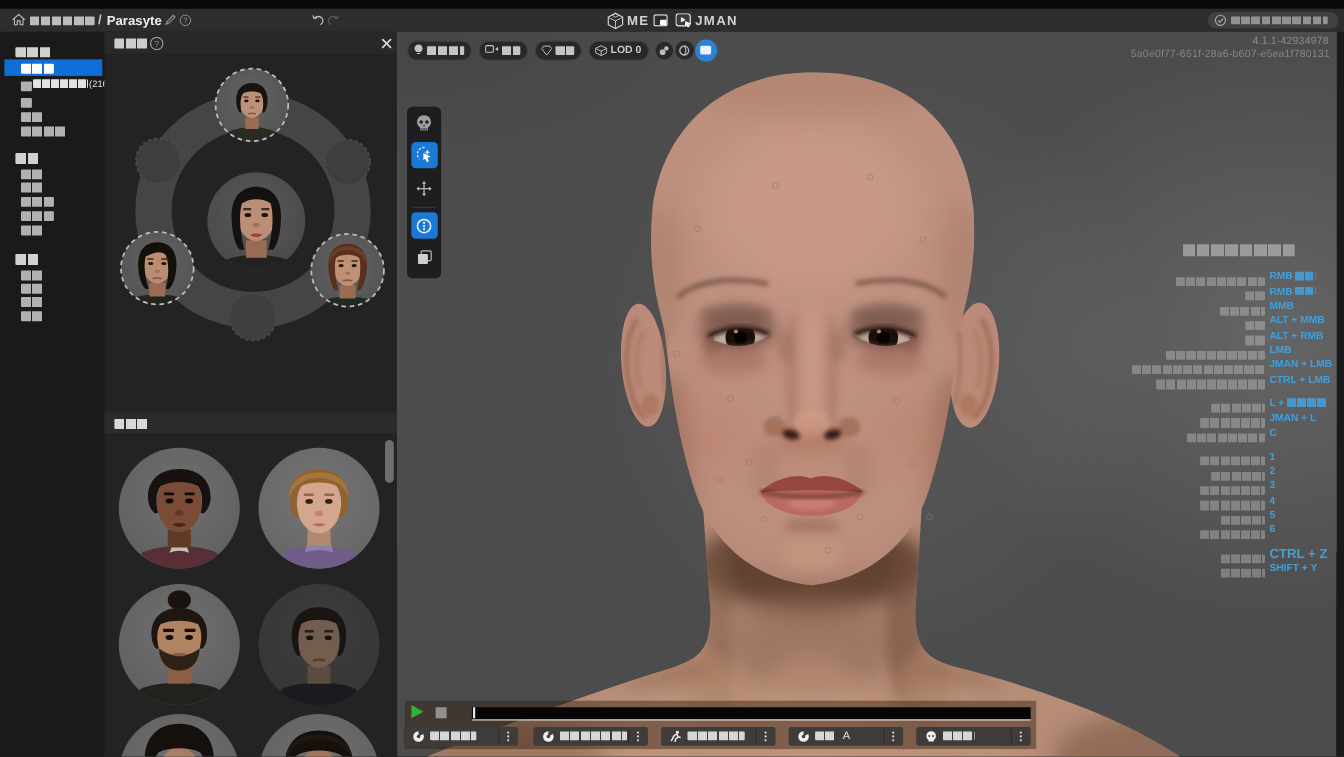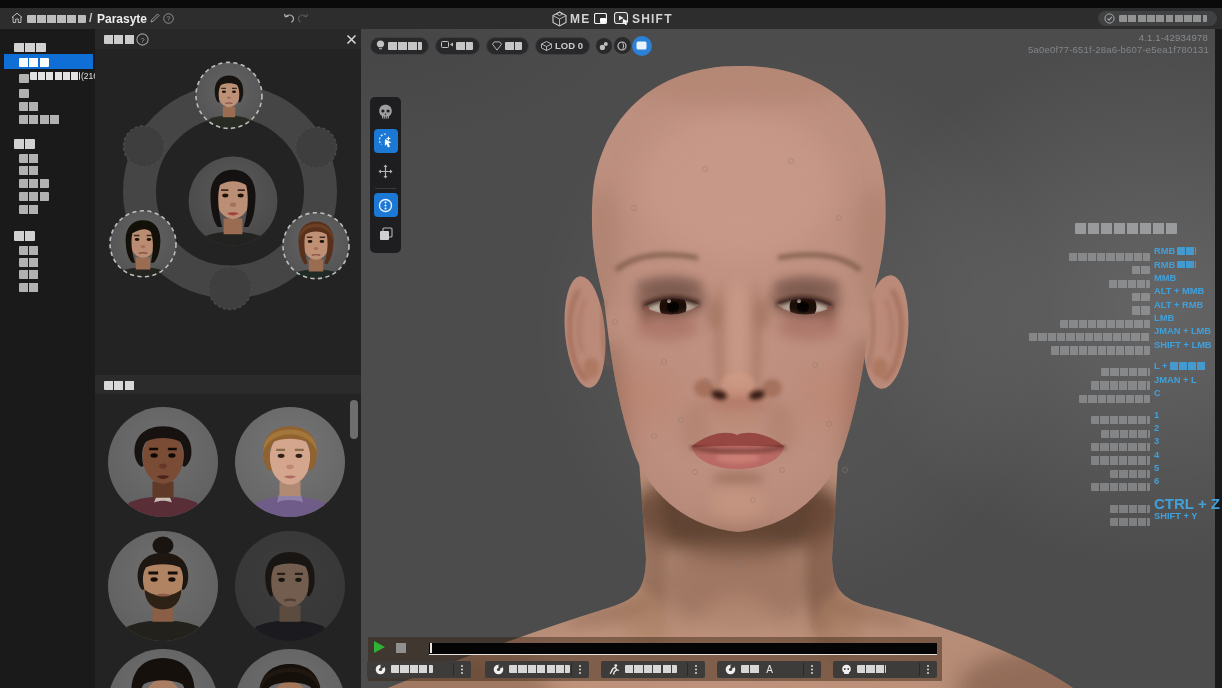--- a/index.html
+++ b/index.html
@@ -42,21 +42,21 @@
   <span class="abs" style="left:570px;top:3.5px;color:#d2d2d2;font-size:12px;font-weight:bold;letter-spacing:1.2px">ME</span>
   <svg class="abs" style="left:594px;top:4.5px" width="13" height="11" viewBox="0 0 13 11">
       <rect x="0.5" y="0.5" width="12" height="10" rx="1.5" fill="none" stroke="#f2f2f2" stroke-width="1.2"></rect>
       <rect x="6" y="5" width="6" height="5" rx="1" fill="#fff"></rect>
     </svg>
   <svg class="abs" style="left:614px;top:3.5px" width="16" height="13" viewBox="0 0 16 13">
       <rect x="0.5" y="0.5" width="13" height="11" rx="2.5" fill="#3a3a3b" stroke="#e8e8e8" stroke-width="1.1"></rect>
       <path d="M5 3.5 L9.5 6 L5 8.5 Z" fill="#f0f0f0"></path>
       <path d="M9 7 L14.5 9.5 L11.8 10.2 L13 12.8 L11.2 13 L10.2 10.6 L8.6 12 Z" fill="#fdfdfd"></path>
     </svg>
-  <span class="abs" style="left:632px;top:3.5px;color:#d2d2d2;font-size:12px;font-weight:bold;letter-spacing:1.2px">SHIFT</span>
+  <span class="abs" style="left:632px;top:3.5px;color:#d2d2d2;font-size:12px;font-weight:bold;letter-spacing:1.2px">JMAN</span>
 
   <div class="abs" style="left:1098px;top:2.5px;width:119px;height:15.5px;border-radius:8px;background:#404142"></div>
   <svg class="abs" style="left:1104px;top:5px" width="11" height="11" viewBox="0 0 11 11">
       <circle cx="5.5" cy="5.5" r="4.6" fill="none" stroke="#aaaaaa" stroke-width="1"></circle>
       <path d="M3.4 5.6 L5 7.2 L7.8 3.9" fill="none" stroke="#aaaaaa" stroke-width="1.1"></path>
     </svg>
   <span class="k" style="position:absolute;left:1119px;top:6.5px;width:88px;height:7.8px;background:repeating-linear-gradient(90deg,rgba(160,160,160,0.85) 0 7.9px,transparent 7.9px 9.3px)"></span>
 </div>
 
 <div class="abs" id="sidebar" style="left:0;top:29px;width:95px;height:659px;background:#1a1a1b">
@@ -621,21 +621,21 @@
   <div class="abs" style="left:0;top:285.0px;width:789px;text-align:right"><span class="k" style="width:89.8px;height:8.2px;background:repeating-linear-gradient(90deg,rgba(222,226,230,0.32) 0 8.3px,transparent 8.3px 9.3px)"></span></div>
   <div class="abs row" style="white-space:nowrap;left:793px;top:283.5px;height:11px">
         <span style="color:#41a0da;font-size:9.3px;font-weight:bold;letter-spacing:0">LMB</span>
       </div>
   <div class="abs" style="left:0;top:298.4px;width:789px;text-align:right"><span class="k" style="width:120.9px;height:8.2px;background:repeating-linear-gradient(90deg,rgba(222,226,230,0.32) 0 8.3px,transparent 8.3px 9.3px)"></span></div>
   <div class="abs row" style="white-space:nowrap;left:793px;top:296.9px;height:11px">
         <span style="color:#41a0da;font-size:9.3px;font-weight:bold;letter-spacing:0">JMAN + LMB</span>
       </div>
   <div class="abs" style="left:0;top:311.7px;width:789px;text-align:right"><span class="k" style="width:99.0px;height:8.2px;background:repeating-linear-gradient(90deg,rgba(222,226,230,0.32) 0 8.3px,transparent 8.3px 9.3px)"></span></div>
   <div class="abs row" style="white-space:nowrap;left:793px;top:310.2px;height:11px">
-        <span style="color:#41a0da;font-size:9.3px;font-weight:bold;letter-spacing:0">SHIFT + LMB</span>
+        <span style="color:#41a0da;font-size:9.3px;font-weight:bold;letter-spacing:0">CTRL + LMB</span>
       </div>
   <div class="abs" style="left:0;top:333.3px;width:789px;text-align:right"><span class="k" style="width:49.5px;height:8.2px;background:repeating-linear-gradient(90deg,rgba(222,226,230,0.32) 0 8.3px,transparent 8.3px 9.3px)"></span></div>
   <div class="abs row" style="white-space:nowrap;left:793px;top:331.8px;height:11px">
         <span style="color:#41a0da;font-size:9.3px;font-weight:bold;letter-spacing:0">L + </span>
         <span class="k" style="width:36px;height:7.8px;margin-left:2px;background:repeating-linear-gradient(90deg,rgba(65,160,218,0.9) 0 8px,transparent 8px 9px)"></span>
       </div>
   <div class="abs" style="left:0;top:346.7px;width:789px;text-align:right"><span class="k" style="width:58.7px;height:8.2px;background:repeating-linear-gradient(90deg,rgba(222,226,230,0.32) 0 8.3px,transparent 8.3px 9.3px)"></span></div>
   <div class="abs row" style="white-space:nowrap;left:793px;top:345.2px;height:11px">
         <span style="color:#41a0da;font-size:9.3px;font-weight:bold;letter-spacing:0">JMAN + L</span>
       </div>
@@ -662,21 +662,21 @@
   <div class="abs" style="left:0;top:435.0px;width:789px;text-align:right"><span class="k" style="width:40.3px;height:8.2px;background:repeating-linear-gradient(90deg,rgba(222,226,230,0.32) 0 8.3px,transparent 8.3px 9.3px)"></span></div>
   <div class="abs row" style="white-space:nowrap;left:793px;top:433.5px;height:11px">
         <span style="color:#41a0da;font-size:9.3px;font-weight:bold;letter-spacing:0">5</span>
       </div>
   <div class="abs" style="left:0;top:448.4px;width:789px;text-align:right"><span class="k" style="width:58.7px;height:8.2px;background:repeating-linear-gradient(90deg,rgba(222,226,230,0.32) 0 8.3px,transparent 8.3px 9.3px)"></span></div>
   <div class="abs row" style="white-space:nowrap;left:793px;top:446.9px;height:11px">
         <span style="color:#41a0da;font-size:9.3px;font-weight:bold;letter-spacing:0">6</span>
       </div>
   <div class="abs" style="left:0;top:470.0px;width:789px;text-align:right"><span class="k" style="width:40.3px;height:8.2px;background:repeating-linear-gradient(90deg,rgba(222,226,230,0.32) 0 8.3px,transparent 8.3px 9.3px)"></span></div>
   <div class="abs row" style="white-space:nowrap;left:793px;top:468.5px;height:11px">
-        <span style="color:#41a0da;font-size:15px;font-weight:bold;letter-spacing:0">CTRL + Z</span>
+        <span style="color:#41a0da;font-size:12px;font-weight:bold;letter-spacing:0">CTRL + Z</span>
       </div>
   <div class="abs" style="left:0;top:483.3px;width:789px;text-align:right"><span class="k" style="width:40.3px;height:8.2px;background:repeating-linear-gradient(90deg,rgba(222,226,230,0.32) 0 8.3px,transparent 8.3px 9.3px)"></span></div>
   <div class="abs row" style="white-space:nowrap;left:793px;top:481.8px;height:11px">
         <span style="color:#41a0da;font-size:9.3px;font-weight:bold;letter-spacing:0">SHIFT + Y</span>
       </div>
   </div>
 
   <div class="abs" style="left:7px;top:607.5px;width:574px;height:44.5px;background:rgba(52,30,16,0.45)">
     <div class="abs" style="left:6px;top:4px;width:0;height:0;border-left:11px solid #2eb335;border-top:6.5px solid transparent;border-bottom:6.5px solid transparent"></div>
     <div class="abs" style="left:28px;top:6px;width:10px;height:10px;background:#909090"></div>

